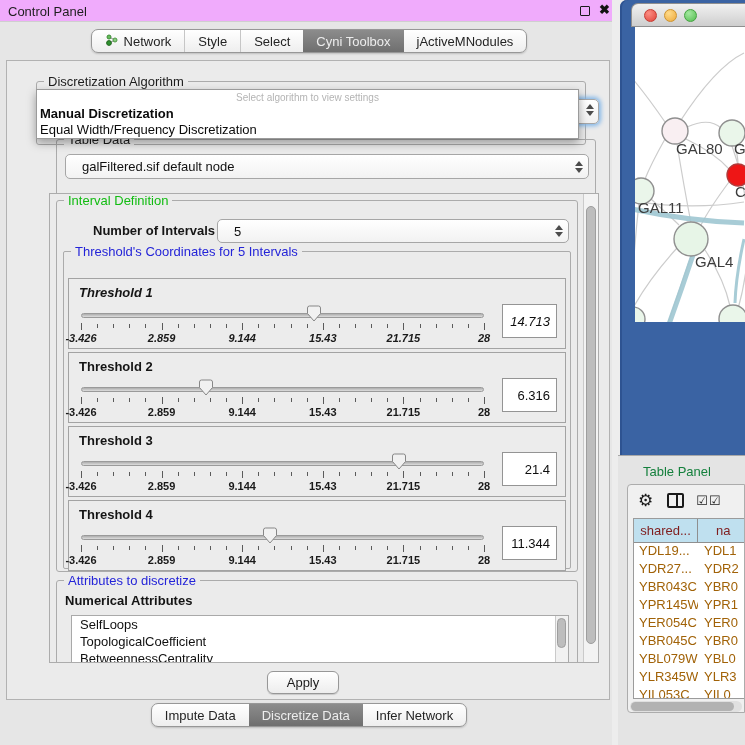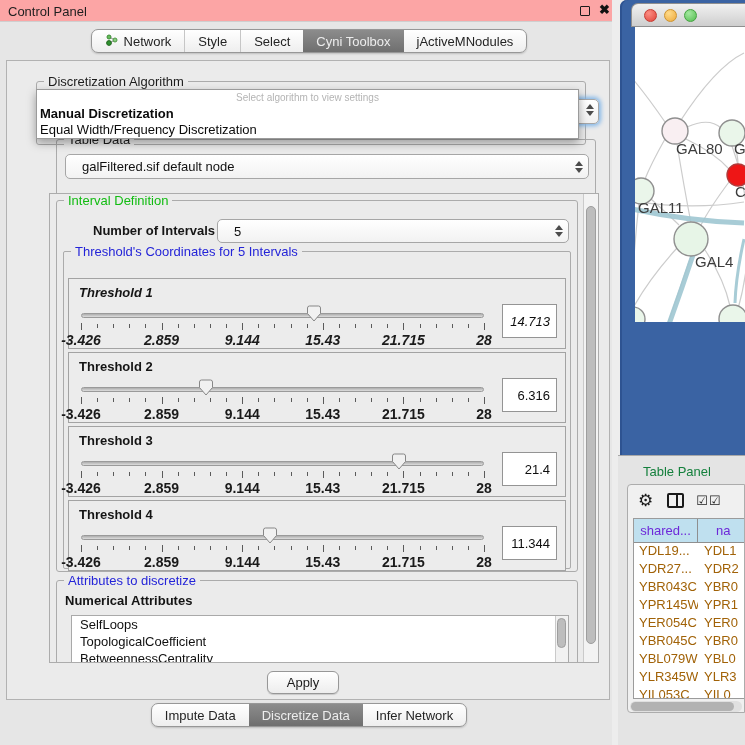--- a/index.html
+++ b/index.html
@@ -1,21 +1,21 @@
 <!DOCTYPE html>
 <html><head>
 <meta charset="utf-8">
 <style>
   * { margin:0; padding:0; box-sizing:border-box; }
   html,body { width:745px; height:745px; }
   body { font-family:"Liberation Sans", sans-serif; background:#EDEDED; position:relative; overflow:hidden; }
 
   
   .control-panel { position:absolute; left:0; top:0; width:618px; height:745px; background:#E6E6E6; }
-  .cp-titlebar { position:relative; height:22px; background:#fca5a5; border-bottom:1px solid #CFCFCF; }
+  .cp-titlebar { position:relative; height:22px; background:#f0abfc; border-bottom:1px solid #CFCFCF; }
   .cp-title { position:absolute; left:8px; top:4px; font-size:13px; color:#1E1E1E; }
   .cp-float { position:absolute; right:28px; top:6px; width:10px; height:10px; border:1.5px solid #1A1A1A; border-radius:1px; }
   .cp-close { position:absolute; right:8px; top:2px; font-size:13px; font-weight:bold; color:#111; }
 
   .seg-row { position:absolute; left:0; width:618px; display:flex; justify-content:center; }
   .top-tabs { top:29px; }
   .bottom-tabs { top:703px; }
   .seg { display:inline-flex; background:linear-gradient(#FFFFFF,#EEEEEE); border:1px solid #979797; border-radius:7px; box-shadow:0 1px 2px rgba(0,0,0,.18); overflow:hidden; height:24px; }
   .seg-tab { display:flex; align-items:center; gap:5px; padding:0 13px; font-size:13px; color:#242424; white-space:nowrap; }
   .seg-tab.sel { background:linear-gradient(#8C8C8C,#6F6F6F); color:#EDEDED; }
@@ -56,21 +56,21 @@
   .th-panel { position:absolute; left:4px; width:498px; height:71px; border:1px solid #A3A3A3; background:#ECECEC; }
   .th-label { position:absolute; left:10px; top:6px; font-size:13px; font-weight:bold; color:#151515; }
   .th-row { position:absolute; left:12px; right:8px; top:24px; height:44px; display:flex; align-items:flex-start; }
   .slider { position:relative; flex:1; height:44px; margin-right:18px; }
   .track { position:absolute; left:0; right:0; top:10px; height:5px; border-radius:3px; background:linear-gradient(#ADADAD,#DDDDDD); border:1px solid #9A9A9A; }
   .thumb-sl { position:absolute; top:2px; width:15px; height:17px; transform:translateX(-50%); }
   .ticks { position:absolute; left:0; right:0; top:19px; height:9px; }
   .ticks i { position:absolute; top:2px; width:1px; height:4px; background:#5A5A5A; }
   .ticks i.maj { top:1px; height:7px; }
   .ticklabels { position:absolute; left:0; right:0; top:29px; height:12px; }
-  .ticklabels span { position:absolute; transform:translateX(-50%); font-size:14px; font-weight:bold; color:#1A1A1A; white-space:nowrap; }
+  .ticklabels span { position:absolute; transform:translateX(-50%); font-size:11px; font-weight:bold; color:#1A1A1A; white-space:nowrap; }
   .th-value { width:55px; height:34px; margin-top:1px; background:#FFFFFF; border:1px solid #949494; font-size:13px; color:#0E0E0E; display:flex; align-items:center; justify-content:flex-end; padding-right:6px; }
 
   .attr-group { left:6px; top:386px; width:522px; height:96px; }
   .attr-group > .group-title { color:#2424D8; }
   .attr-sub { position:absolute; left:8px; top:12px; font-size:13px; font-weight:bold; color:#141414; }
   .attr-list { position:absolute; left:14px; top:34px; width:498px; height:50px; background:#FFFFFF; border:1px solid #A9A9A9; overflow:hidden; }
   .attr-item { font-size:13px; color:#101010; padding-left:8px; line-height:17px; white-space:nowrap; }
   .attr-vscroll { position:absolute; right:0; top:0; bottom:0; width:13px; background:#F1F1F1; border-left:1px solid #CACACA; }
   .attr-vscroll .thumb { top:2px; height:30px; left:1px; }
 
@@ -89,21 +89,21 @@
   .tp-region { position:absolute; left:618px; top:455px; width:127px; height:290px; background:#E4E4E4; border-top:1px solid #A8A8A8; }
   .tp-title { position:absolute; left:25px; top:8px; font-size:13px; color:#15803d; }
   .tp-inner { position:absolute; left:9px; top:28px; width:118px; height:229px; background:#F0F0F0; border:1px solid #ACACAC; border-radius:4px 0 0 4px; overflow:hidden; }
   .tp-toolbar { position:absolute; left:0; top:0; right:0; height:30px; display:flex; align-items:center; }
   .tp-gear { font-size:17px; color:#1A1A1A; margin-left:10px; line-height:1; }
   .tp-colicon { width:17px; height:15px; border:2px solid #1A1A1A; border-radius:2px; margin-left:14px; position:relative; }
   .tp-colicon::after { content:""; position:absolute; left:50%; top:0; bottom:0; width:2px; background:#1A1A1A; }
   .tp-check { font-size:13px; color:#1A1A1A; margin-left:12px; letter-spacing:1px; }
   .tp-table { position:absolute; left:5px; top:33px; right:0; height:181px; background:#FFFFFF; border:1px solid #9B9B9B; border-right:none; overflow:hidden; }
   .tp-header { display:flex; height:24px; background:#BFE0EF; border-bottom:1px solid #8F8F8F; }
-  .tp-header .hc { font-size:13px; color:#6d28d9; display:flex; align-items:center; justify-content:center; }
+  .tp-header .hc { font-size:13px; color:#7f1d1d; display:flex; align-items:center; justify-content:center; }
   .tp-header .hc1 { width:64px; border-right:1px solid #8F8F8F; }
   .tp-header .hc2 { flex:1; justify-content:flex-start; padding-left:18px; }
   .tp-row { display:flex; height:18px; font-size:13px; color:#a16207; }
   .tp-row .c1 { width:64px; padding-left:5px; white-space:nowrap; overflow:hidden; }
   .tp-row .c2 { flex:1; padding-left:6px; white-space:nowrap; overflow:hidden; }
   .tp-hscroll { position:absolute; left:2px; right:2px; top:216px; height:11px; background:#E0E0E0; border-radius:6px; }
   .tp-hscroll .thumb { position:absolute; left:1px; top:1px; height:9px; width:103px; background:#B2B2B2; border-radius:6px; }
 
   .gap-strip { position:absolute; left:612px; top:0; width:8px; height:745px; background:#EDEDED; }
   .net-icon { display:inline-block; }

